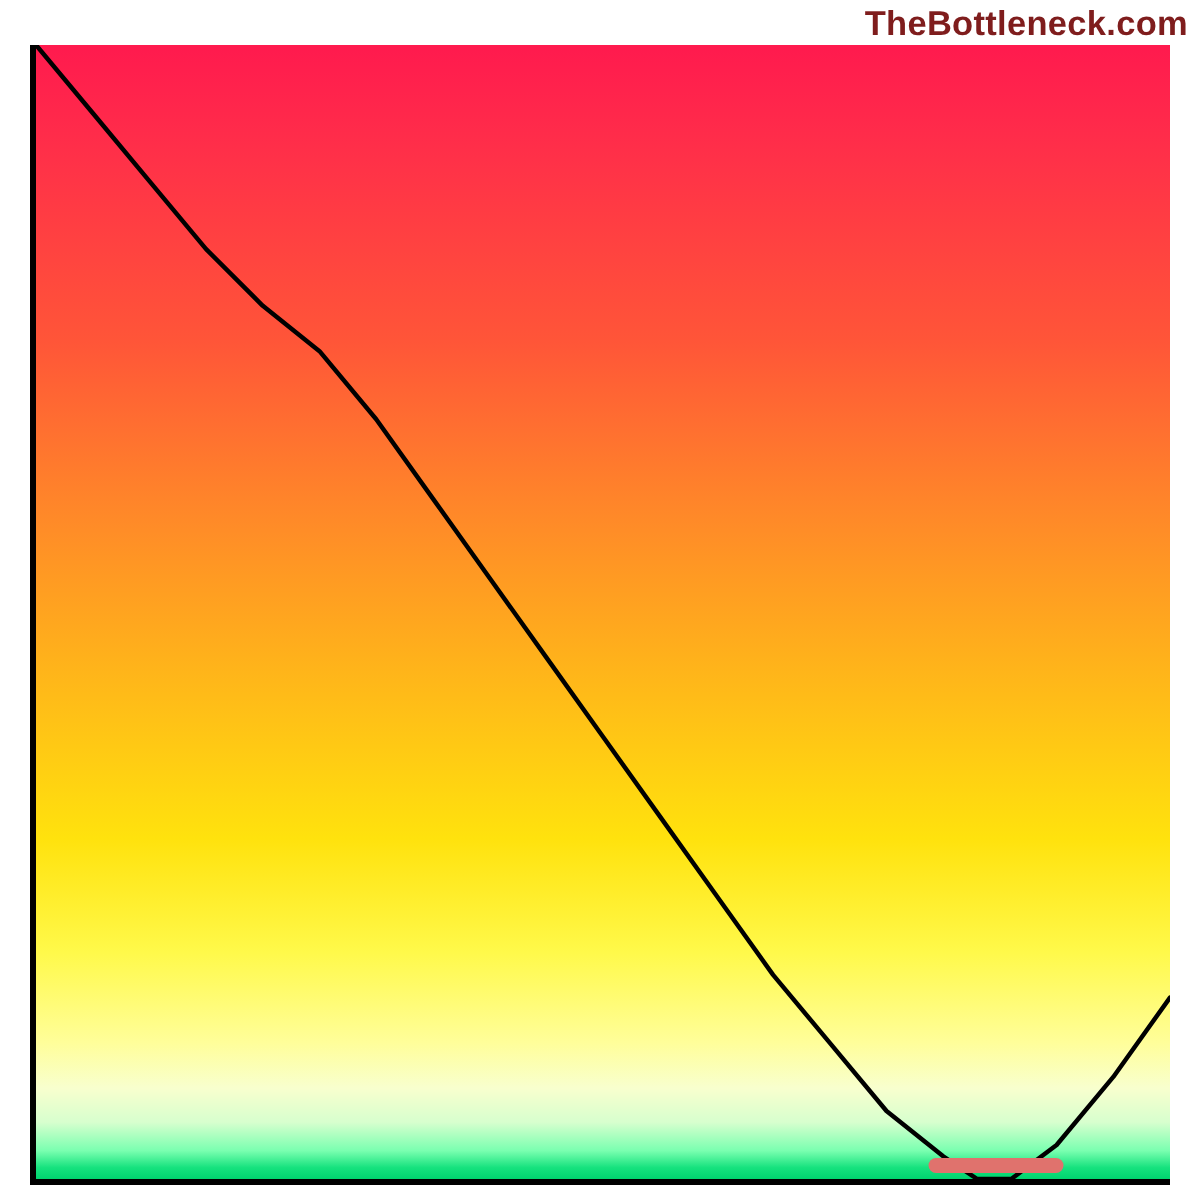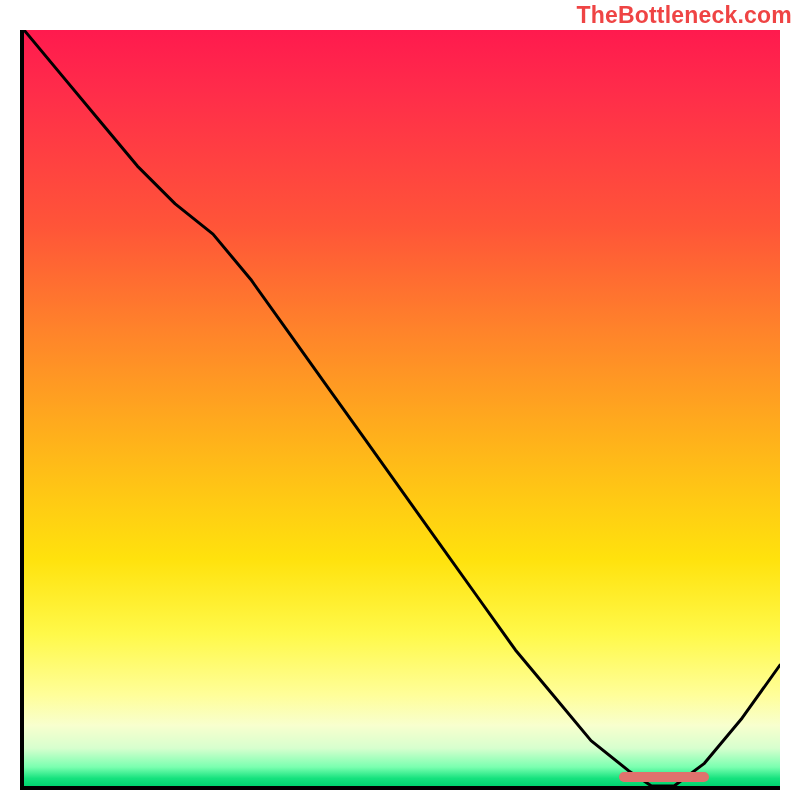--- a/index.html
+++ b/index.html
@@ -15,21 +15,21 @@
     position: relative;
     width: 800px;
     height: 800px;
   }
   .watermark {
     position: absolute;
     top: 2px;
     right: 8px;
     font-size: 23px;
     font-weight: 620;
-    color: #ef4444;
+    color: #7f1d1d;
     letter-spacing: 0.2px;
   }
   .plot-frame {
     position: absolute;
     left: 20px;
     top: 30px;
     width: 760px;
     height: 760px;
     box-sizing: border-box;
     border-left: 4px solid #000;

